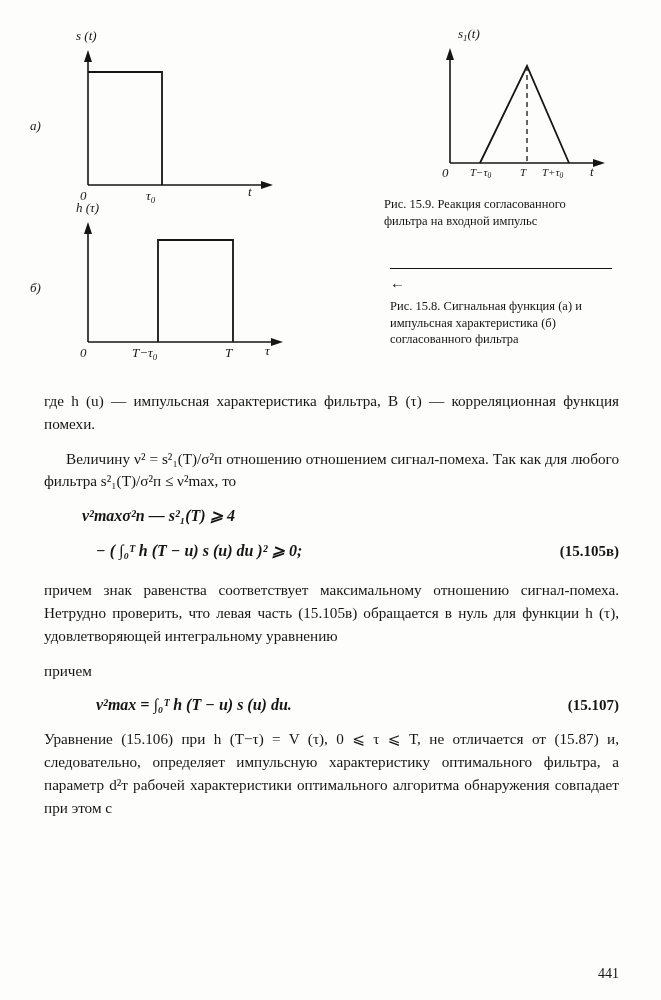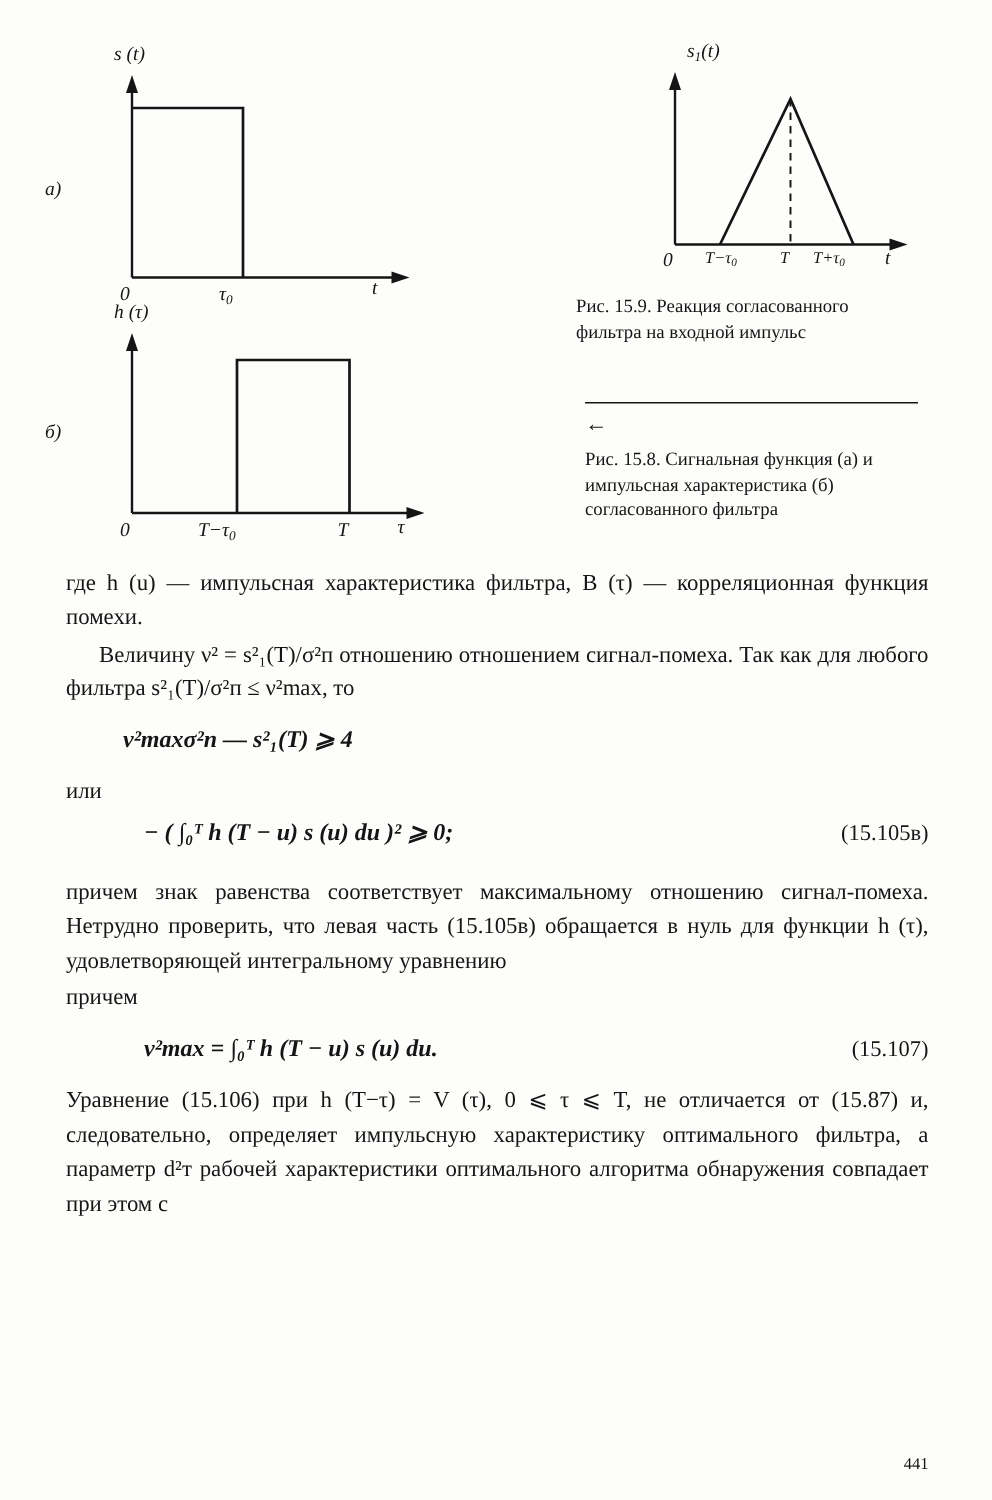--- a/index.html
+++ b/index.html
@@ -54,47 +54,47 @@
 
   
   .body{
     position:absolute;
     left:44px;right:42px;
     top:378px;
     font-size:15.2px;
     line-height:1.5;
     text-align:justify;
   }
-  .body p{margin:0 0 2px 0;}
+  .body p{margin:12px 0 2px 0;}
   .indent{text-indent:22px;}
   .bold{font-weight:bold;}
 
   .formula{
     position:relative;
     margin:11px 0 11px 0;
     font-style:italic;
     font-size:16px;
   }
   .formula .eqn{display:inline-block;}
   .tagno{
     position:absolute;right:0;top:50%;
     transform:translateY(-50%);
     font-style:normal;
-    font-weight:normal;
+    font-weight:bold;
     font-size:15px;
   }
   .f-ind{padding-left:38px;}
   .f-ind2{padding-left:52px;}
 
   sub{font-size:0.68em;vertical-align:-0.32em;}
 
   .pageno{
     position:absolute;
     right:42px;bottom:18px;
-    font-size:11px;
+    font-size:14px;
   }
 </style>
 </head>
 <body>
 
 <div class="page">
 
   <div class="figures">
 
     <div class="fig" style="left:70px;top:40px;">
@@ -170,23 +170,20 @@
     </p>
 
     <p class="indent">
       <span>Величину ν² = s²₁(T)/σ²п отношению отношением сигнал-помеха. Так как для любого фильтра s²₁(T)/σ²п ≤ ν²max, то</span>
     </p>
 
     <div class="formula f-ind">
       <span class="eqn bold">ν²maxσ²п — s²₁(T) ⩾ 4</span>
     </div>
 
-    <p>
-      <span>или</span>
-    </p>
 
     <div class="formula f-ind2" style="margin-top:4px;margin-bottom:16px;">
       <span class="eqn bold">− ( ∫₀ᵀ h (T − u) s (u) du )² ⩾ 0;</span>
       <span class="tagno">(15.105в)</span>
     </div>
 
     <p>
       <span>причем знак равенства соответствует максимальному отношению сигнал-помеха. Нетрудно проверить, что левая часть (15.105в) обращается в нуль для функции h (τ), удовлетворяющей интегральному уравнению</span>
     </p>
 

